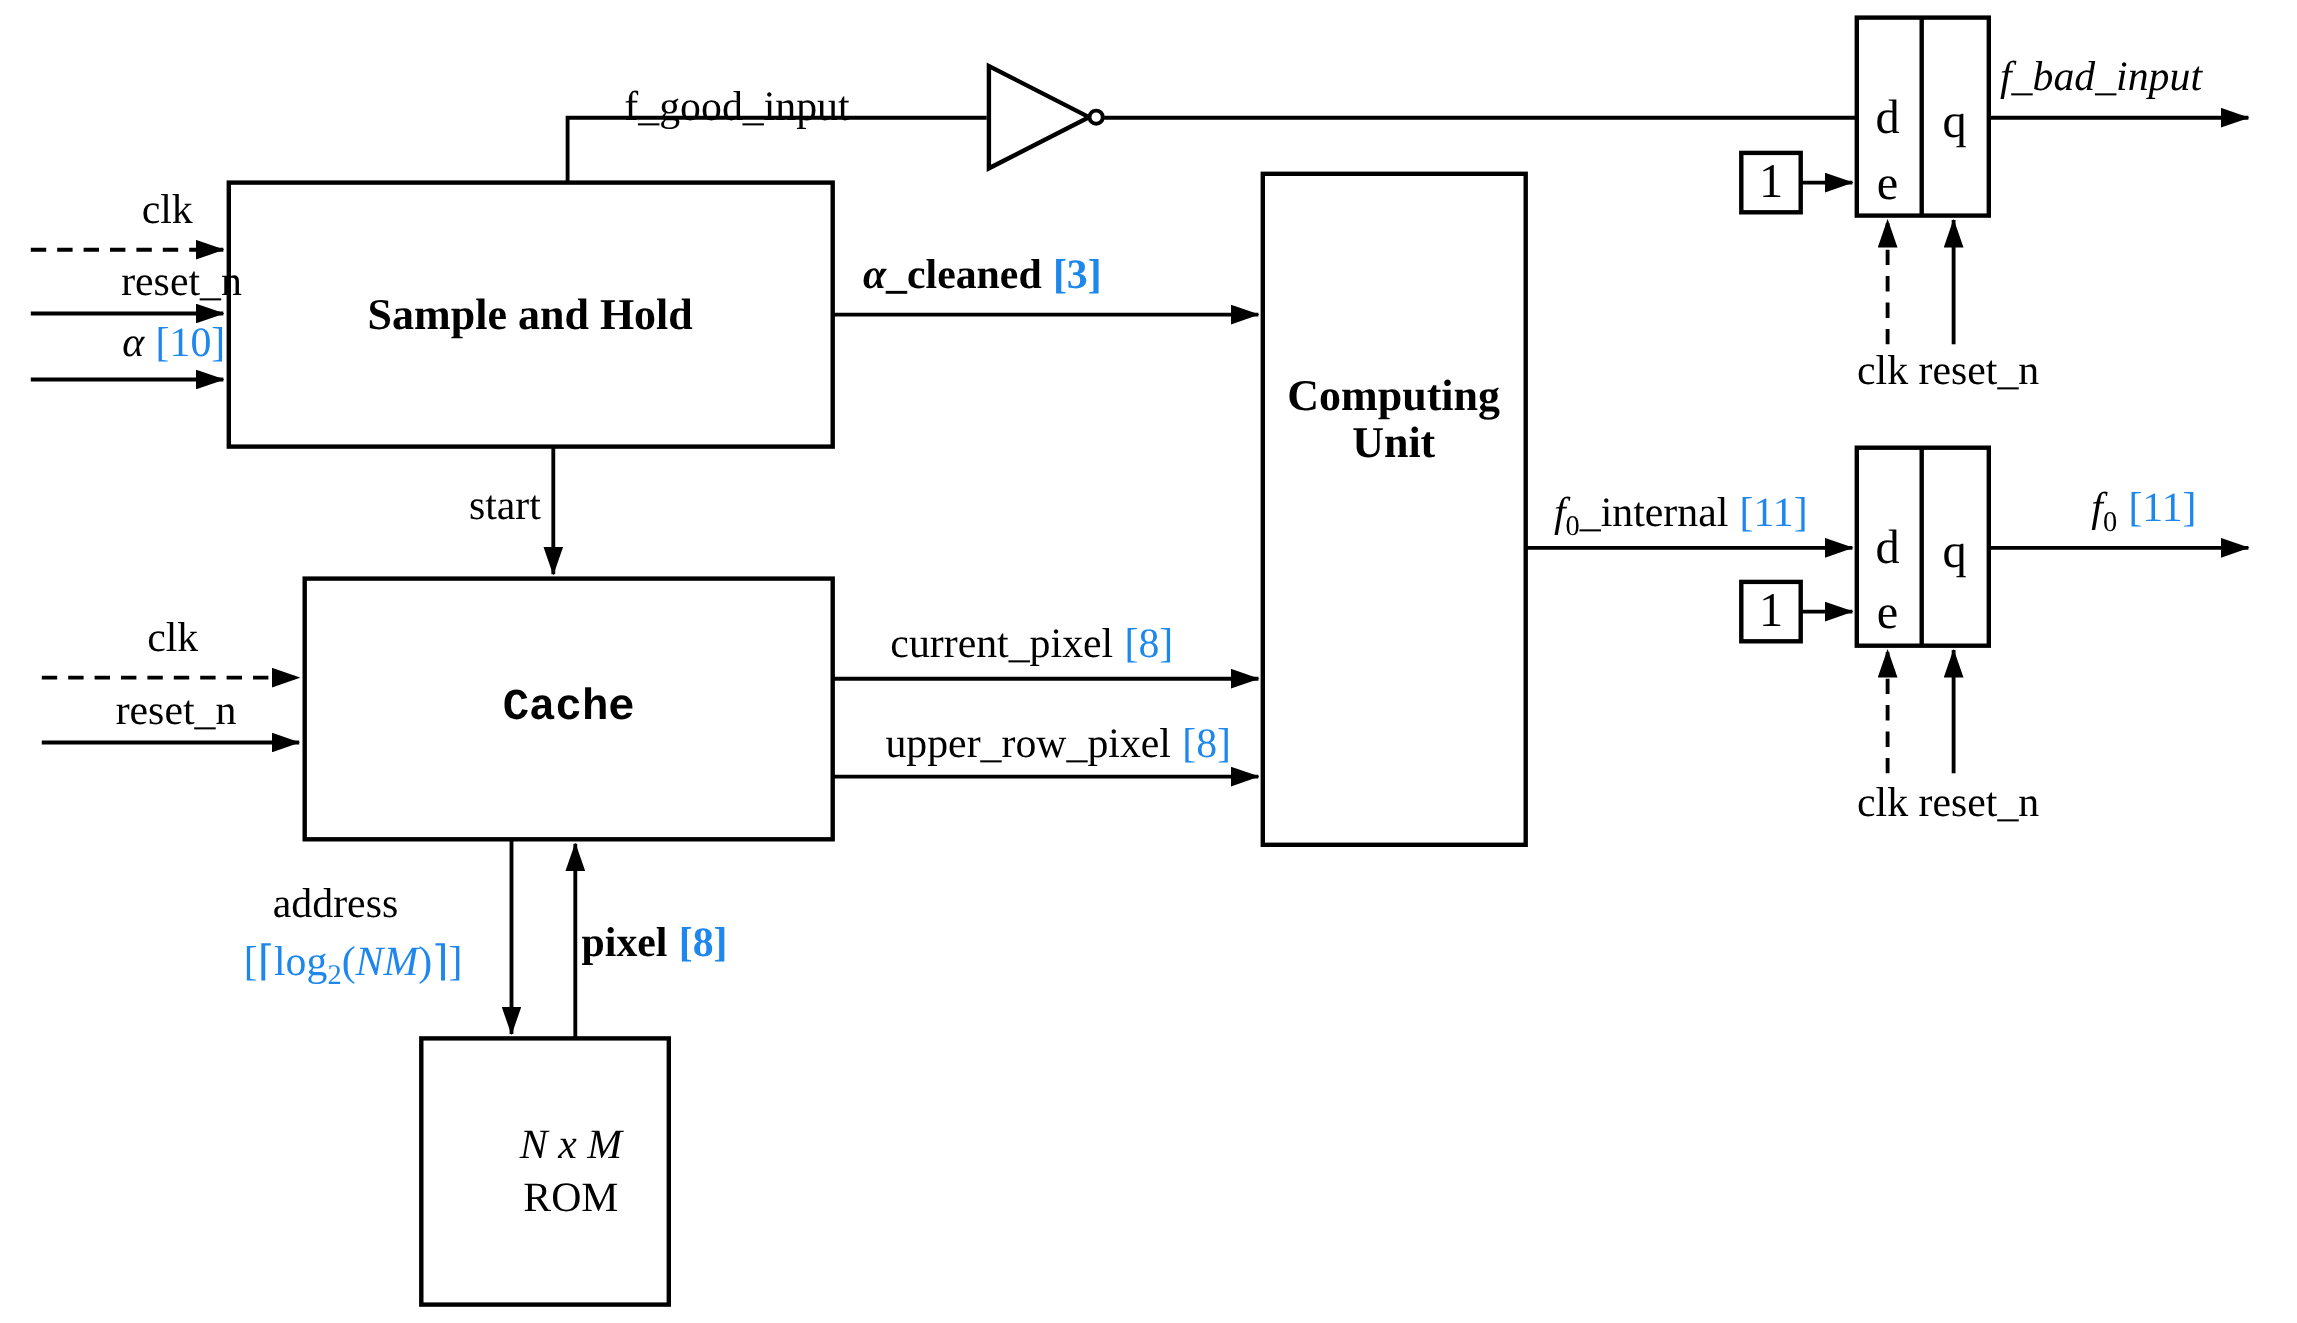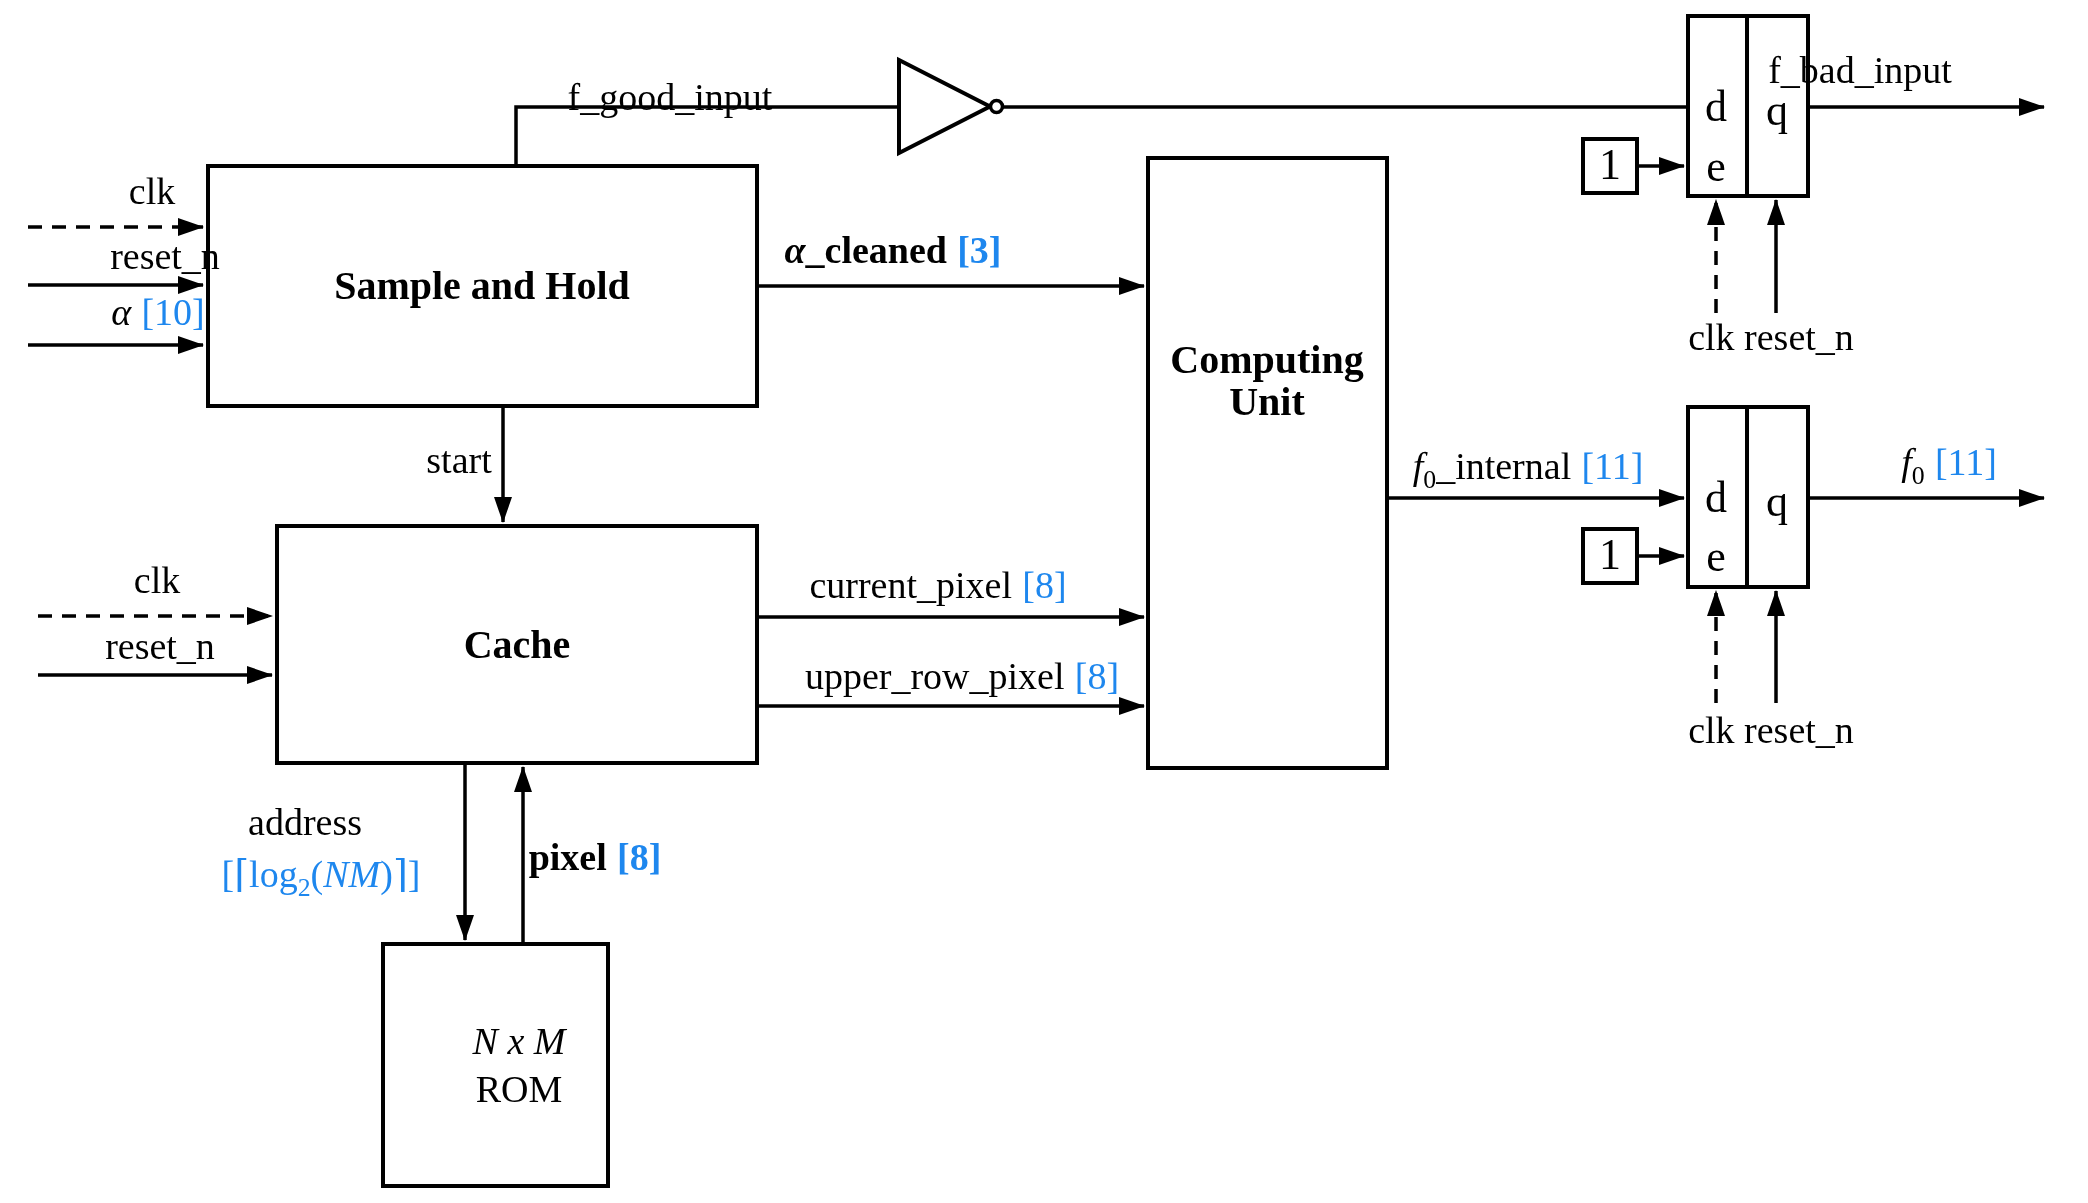--- a/index.html
+++ b/index.html
@@ -87,21 +87,21 @@
     <path class="wire" d="M1776,313 V200" marker-end="url(#arrow)"></path>
     <path class="wire" d="M1808,107 H2044" marker-end="url(#arrow)"></path>
 
     <path class="wire" d="M1637,556 H1684" marker-end="url(#arrow)"></path>
     <path class="wire dashed" d="M1716,703 V591" marker-end="url(#arrow)"></path>
     <path class="wire" d="M1776,703 V591" marker-end="url(#arrow)"></path>
     <path class="wire" d="M1808,498 H2044" marker-end="url(#arrow)"></path>
   </svg>
 
   <div class="lbl title" style="left:482px;top:286px;">Sample and Hold</div>
-  <div class="lbl title" style="left:517px;top:645px;">Cache</div>
+  <div class="lbl title" style="left:517px;top:645px;font-family:Liberation Mono, monospace;">Cache</div>
   <div class="lbl title" style="left:1267px;top:381px;">
     <div>Computing</div>
     <div>Unit</div>
   </div>
   <div class="lbl romtitle" style="left:495px;top:1065px;margin-left:24px;">
     <div class="it">N x M</div>
     <div>ROM</div>
   </div>
 
   <div class="lbl port" style="left:1716px;top:107px;">d</div>
@@ -145,18 +145,18 @@
     <span>[⌈log</span><sub>2</sub><span>(</span><span class="it">NM</span><span>)⌉]</span>
   </div>
   <div class="lbl" style="left:595px;top:858px;font-weight:bold;">
     <span>pixel</span><span class="blue sp">[8]</span>
   </div>
 
   <div class="lbl" style="left:1528px;top:467px;">
     <span class="it">f</span><sub>0</sub><span>_internal</span><span class="blue sp">[11]</span>
   </div>
 
-  <div class="lbl" style="left:1860px;top:71px;">f_bad_input</div>
+  <div class="lbl" style="left:1910px;top:71px;font-style:italic;">f_bad_input</div>
   <div class="lbl" style="left:1925px;top:463px;margin-left:24px;">
     <span class="it">f</span><sub>0</sub><span class="blue sp">[11]</span>
   </div>
 
 </div>
 
 </body></html>

